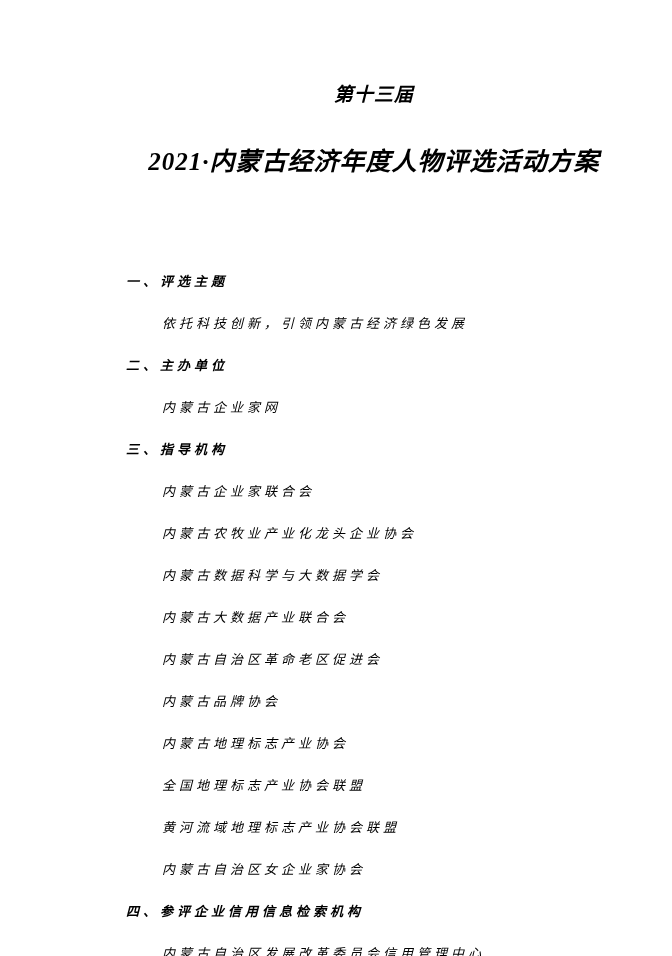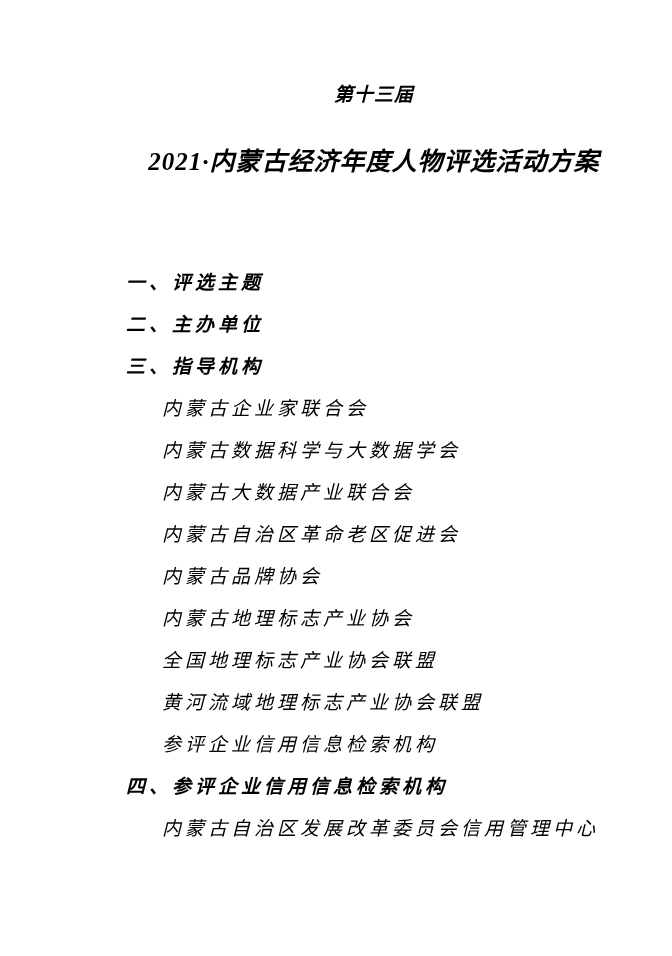--- a/index.html
+++ b/index.html
@@ -32,21 +32,21 @@
     line-height: 22px;
     letter-spacing: 1px;
   }
   .doc-body {
     margin-top: 50px;
   }
   .row {
     height: 42px;
     display: flex;
     align-items: center;
-    font-size: 19px;
+    font-size: 13px;
     letter-spacing: 4px;
     white-space: nowrap;
   }
   .row.heading {
     padding-left: 78px;
     font-weight: bold;
   }
   .row.item {
     padding-left: 114px;
     font-weight: normal;
@@ -58,31 +58,34 @@
 <div class="page">
 
   <div class="doc-header">
     <div class="doc-title">第十三届</div>
     <div class="doc-subtitle">2021·内蒙古经济年度人物评选活动方案</div>
   </div>
 
   <div class="doc-body">
 
     <div class="row heading">一、评选主题</div>
+    <div class="row item">依托科技创新，引领内蒙古经济绿色发展</div>
 
     <div class="row heading">二、主办单位</div>
+    <div class="row item">内蒙古企业家网</div>
 
     <div class="row heading">三、指导机构</div>
     <div class="row item">内蒙古企业家联合会</div>
+    <div class="row item">内蒙古农牧业产业化龙头企业协会</div>
     <div class="row item">内蒙古数据科学与大数据学会</div>
     <div class="row item">内蒙古大数据产业联合会</div>
     <div class="row item">内蒙古自治区革命老区促进会</div>
     <div class="row item">内蒙古品牌协会</div>
     <div class="row item">内蒙古地理标志产业协会</div>
     <div class="row item">全国地理标志产业协会联盟</div>
     <div class="row item">黄河流域地理标志产业协会联盟</div>
-    <div class="row item">参评企业信用信息检索机构</div>
+    <div class="row item">内蒙古自治区女企业家协会</div>
 
     <div class="row heading">四、参评企业信用信息检索机构</div>
     <div class="row item">内蒙古自治区发展改革委员会信用管理中心</div>
 
   </div>
 </div>
 
 </body></html>

